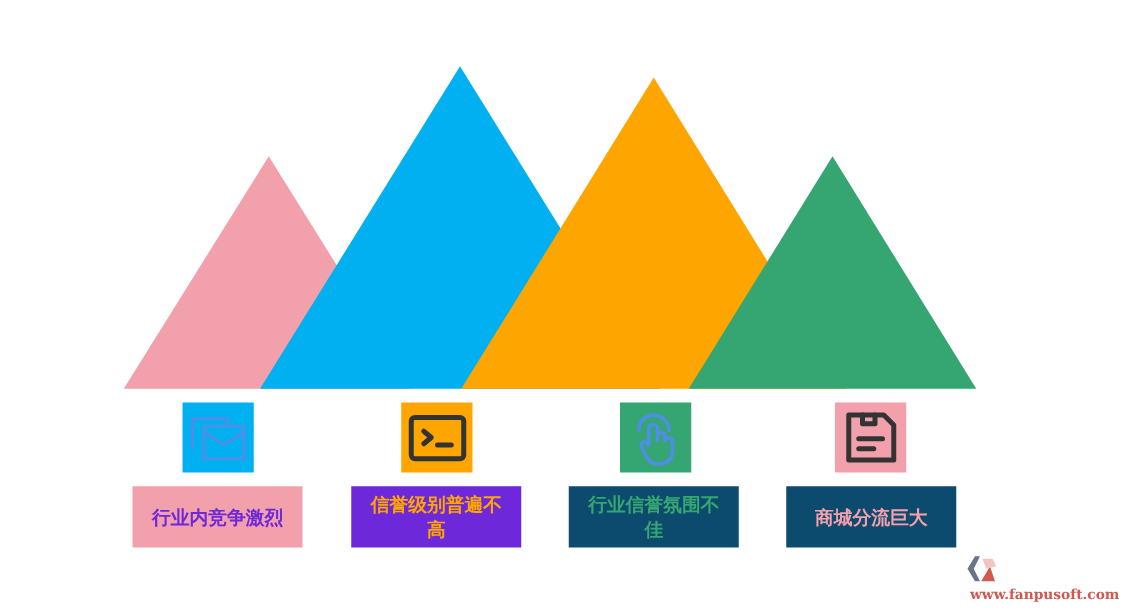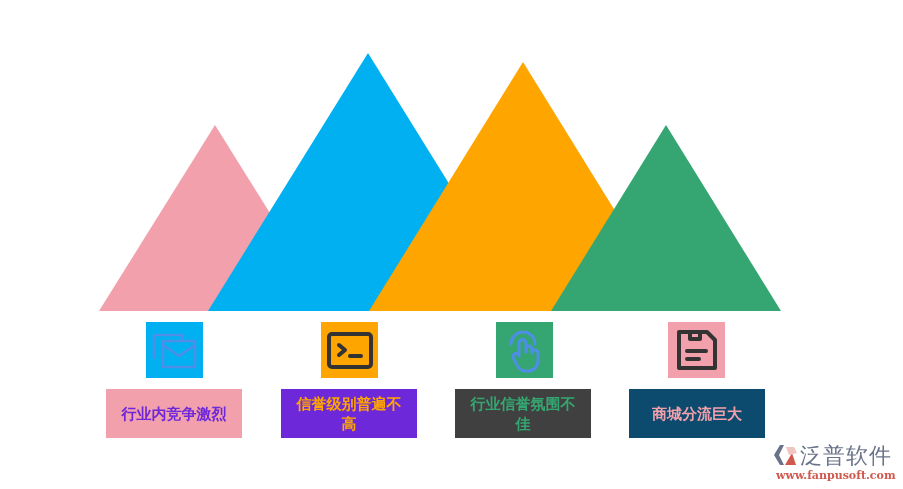--- a/index.html
+++ b/index.html
@@ -44,21 +44,21 @@
 <div class="label-box" style="left:281px; top:389px; background:#6d28d9; color:#ffa500;">
   <span>信誉级别普遍不高</span>
 </div>
 
 <div class="icon-box" style="left:496px; top:322px; background:#35a671;">
   <svg viewBox="0 0 50 50" fill="none" stroke="#4f8ee6" stroke-width="3" stroke-linejoin="round" stroke-linecap="round">
     <path d="M11 19 A12 12 0 0 1 35 19"></path>
     <path d="M19 31 V18 A3.5 3.5 0 0 1 26 18 V27 V24 A3 3 0 0 1 32 24 V28 A3 3 0 0 1 38 28 V36 A10 10 0 0 1 28 46 H26 A10 10 0 0 1 17 40 L13 32 A3 3 0 0 1 19 31"></path>
   </svg>
 </div>
-<div class="label-box" style="left:455px; top:389px; background:#404040; color:#35a671;">
+<div class="label-box" style="left:455px; top:389px; background:#0c4a6e; color:#35a671;">
   <span>行业信誉氛围不佳</span>
 </div>
 
 <div class="icon-box" style="left:668px; top:322px; background:#f2a0ac;">
   <svg viewBox="0 0 50 50" fill="none" stroke="#333333" stroke-width="4" stroke-linejoin="round" stroke-linecap="round">
     <path d="M7 7 H35 L43 15 V43 H7 Z" rx="4"></path>
     <path d="M18 7 V14 H28 V7"></path>
     <path d="M15 26 H34"></path>
     <path d="M15 34 H27"></path>
   </svg>
@@ -66,15 +66,14 @@
 <div class="label-box" style="left:629px; top:389px; background:#0c4a6e; color:#f2a0ac;">
   <span>商城分流巨大</span>
 </div>
 
 <div class="logo">
   <svg class="logo-mark" viewBox="0 0 26 24">
     <path d="M8 2 L2 12 L8 22 L12 22 L7 12 L12 2 Z" fill="#6a7389"></path>
     <path d="M13 22 L24 22 L20 10 Z" fill="#d0584f"></path>
     <path d="M14 4 L22 4 L25 10 L17 12 Z" fill="#f0c5bf"></path>
   </svg>
-  <span class="logo-text">泛普软件</span>
   <span class="logo-url">www.fanpusoft.com</span>
 </div>
 
 </body></html>

